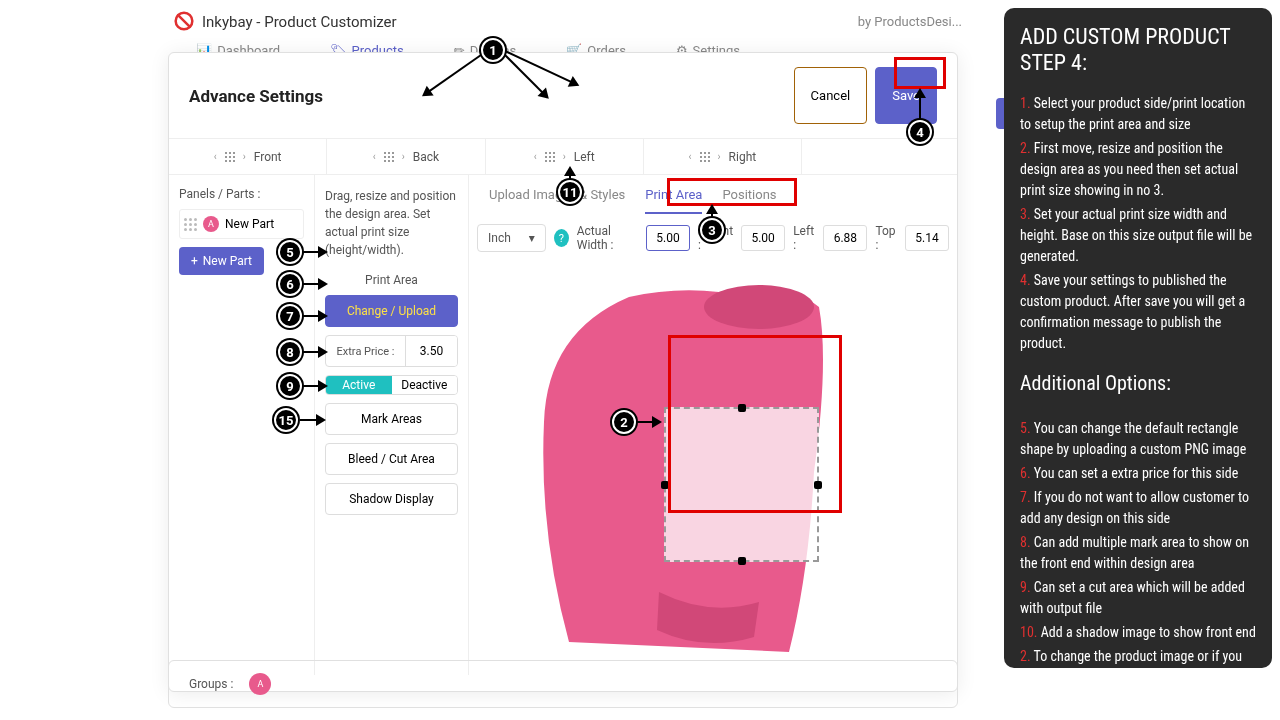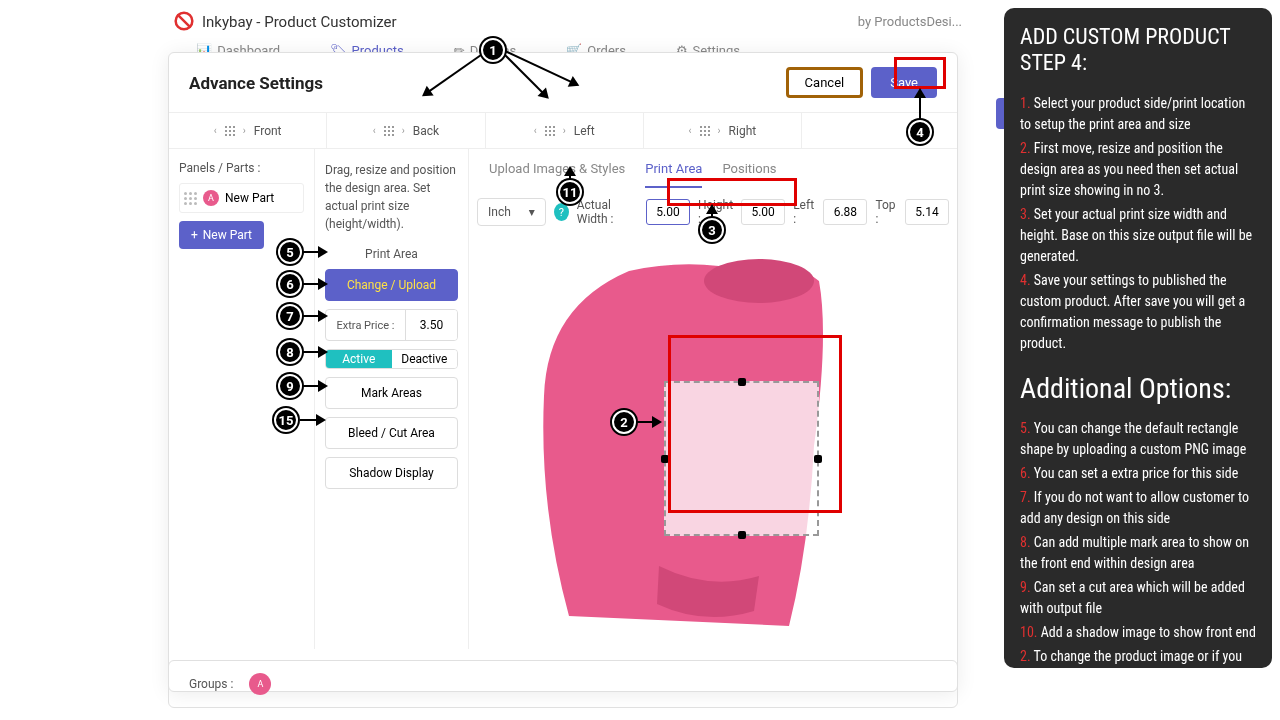--- a/index.html
+++ b/index.html
@@ -8,21 +8,21 @@
 .app-title{display:flex;align-items:flex-end;gap:8px;font-size:15px;color:#333}
 .logo{width:20px;height:20px}
 .by{color:#888;font-size:13px}
 .nav-bar{position:absolute;left:166px;top:38px;right:310px;height:24px;display:flex;gap:50px;padding-left:30px;color:#888;font-size:13px;align-items:center}
 .nav-item{display:flex;align-items:center;gap:5px}
 .nav-item.active{color:#5c61c9}
 .modal{position:absolute;left:168px;top:52px;width:790px;height:640px;background:#fff;border:1px solid #e0e0e0;border-radius:6px;box-shadow:0 2px 20px rgba(0,0,0,0.08)}
 .modal-header{display:flex;justify-content:space-between;align-items:center;padding:14px 20px;border-bottom:1px solid #eee}
 .modal-title{font-size:17px;font-weight:700;color:#222}
 .modal-actions{display:flex;gap:8px}
-.btn{padding:5px 16px;border-radius:4px;font-size:13px;cursor:pointer;border:3px solid #a16207;background:#fff}
+.btn{padding:20px 16px;border-radius:4px;font-size:13px;cursor:pointer;border:1px solid #a16207;background:#fff}
 .btn-primary{background:#5c61c9;color:#fff;border-color:#5c61c9}
 .tabs-row{display:flex;height:36px;border-bottom:1px solid #eee}
 .side-tab{flex:1;display:flex;align-items:center;justify-content:center;gap:8px;font-size:12px;color:#555;border-right:1px solid #eee;cursor:pointer}
 .drag-icon{display:inline-flex;gap:2px;align-items:center}
 .drag-icon span{width:2px;height:10px;border-left:2px dotted #999}
 .chev{font-size:10px;color:#999}
 .upgrade{position:absolute;right:150px;top:98px;background:#5c61c9;color:#fff;padding:8px 16px;border-radius:4px;font-size:13px}
 .modal-body{display:flex;height:500px}
 .left-panel{width:145px;padding:12px 10px}
 .panel-label{font-size:12px;color:#555;margin-bottom:8px}
@@ -55,21 +55,21 @@
 .design-area{position:absolute;left:185px;top:145px;width:155px;height:155px;background:rgba(255,255,255,0.75);border:2px dashed #999}
 .handle{position:absolute;width:8px;height:8px;background:#000;border-radius:2px}
 .h-t{left:50%;top:-5px;margin-left:-4px}.h-b{left:50%;bottom:-5px;margin-left:-4px}
 .h-l{left:-5px;top:50%;margin-top:-4px}.h-r{right:-5px;top:50%;margin-top:-4px}
 .footer{position:absolute;left:168px;bottom:12px;width:790px;height:48px;border:1px solid #e0e0e0;border-radius:6px;display:flex;align-items:center;padding:0 20px;gap:16px;font-size:12px;color:#555}
 .info-panel{position:absolute;right:8px;top:8px;width:268px;height:660px;background:#2a2a2a;color:#fff;border-radius:10px;padding:16px;font-family:"Arial Narrow",Arial,sans-serif}
 .info-title{font-size:22px;font-weight:400;line-height:1.2;margin-bottom:16px;font-stretch:condensed}
 .info-list{font-size:14px;line-height:1.5;font-stretch:condensed}
 .info-list p{margin-bottom:3px}
 .num{color:#e03030}
-.info-sub{font-size:28px;margin:14px 0 8px;font-stretch:condensed}
+.info-sub{font-size:20px;margin:14px 0 20px;font-stretch:condensed}
 .side-title{position:absolute;left:10px;top:50%;transform:translateY(-50%) rotate(-90deg);transform-origin:center;font-size:48px;font-weight:700;color:#e00000;-webkit-text-stroke:2px #000;white-space:nowrap;font-family:Arial,sans-serif}
 .callout{position:absolute;width:24px;height:24px;border-radius:50%;background:#000;border:2px solid #fff;box-shadow:0 0 0 2px #000;color:#fff;font-size:13px;font-weight:700;display:flex;align-items:center;justify-content:center;z-index:50}
 .arrow-r{position:absolute;width:24px;height:2px;background:#000;z-index:49}
 .arrow-r:after{content:"";position:absolute;right:-8px;top:-5px;border:6px solid transparent;border-left:10px solid #000}
 .redbox{position:absolute;border:3px solid #e00000;z-index:48;pointer-events:none}
 .arrow-d{position:absolute;width:2px;background:#000;z-index:49}
 .arrow-d:after{content:"";position:absolute;bottom:-8px;left:-5px;border:6px solid transparent;border-top:10px solid #000}
 .arrow-diag{position:absolute;height:2px;background:#000;z-index:49;transform-origin:left center}
 .arrow-diag:after{content:"";position:absolute;right:-8px;top:-5px;border:6px solid transparent;border-left:10px solid #000}
 </style>

